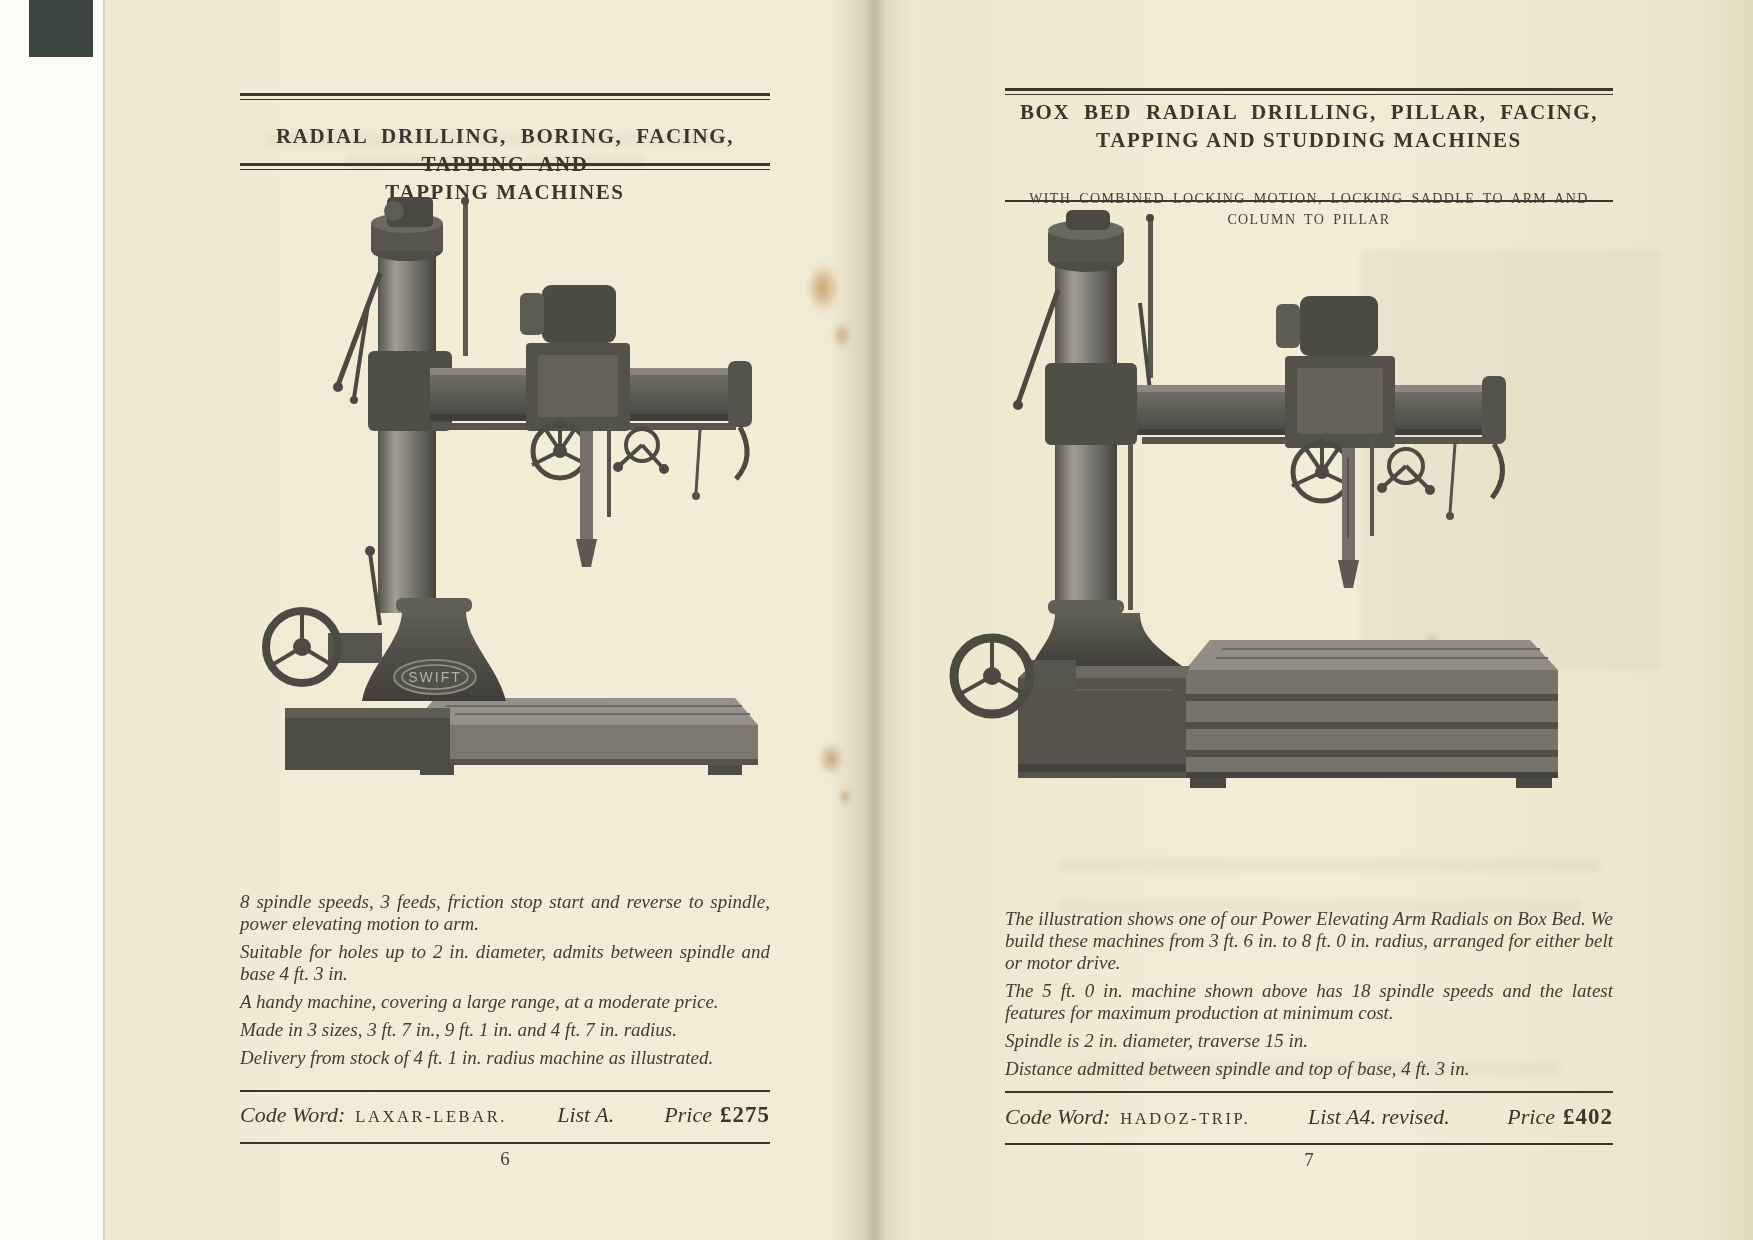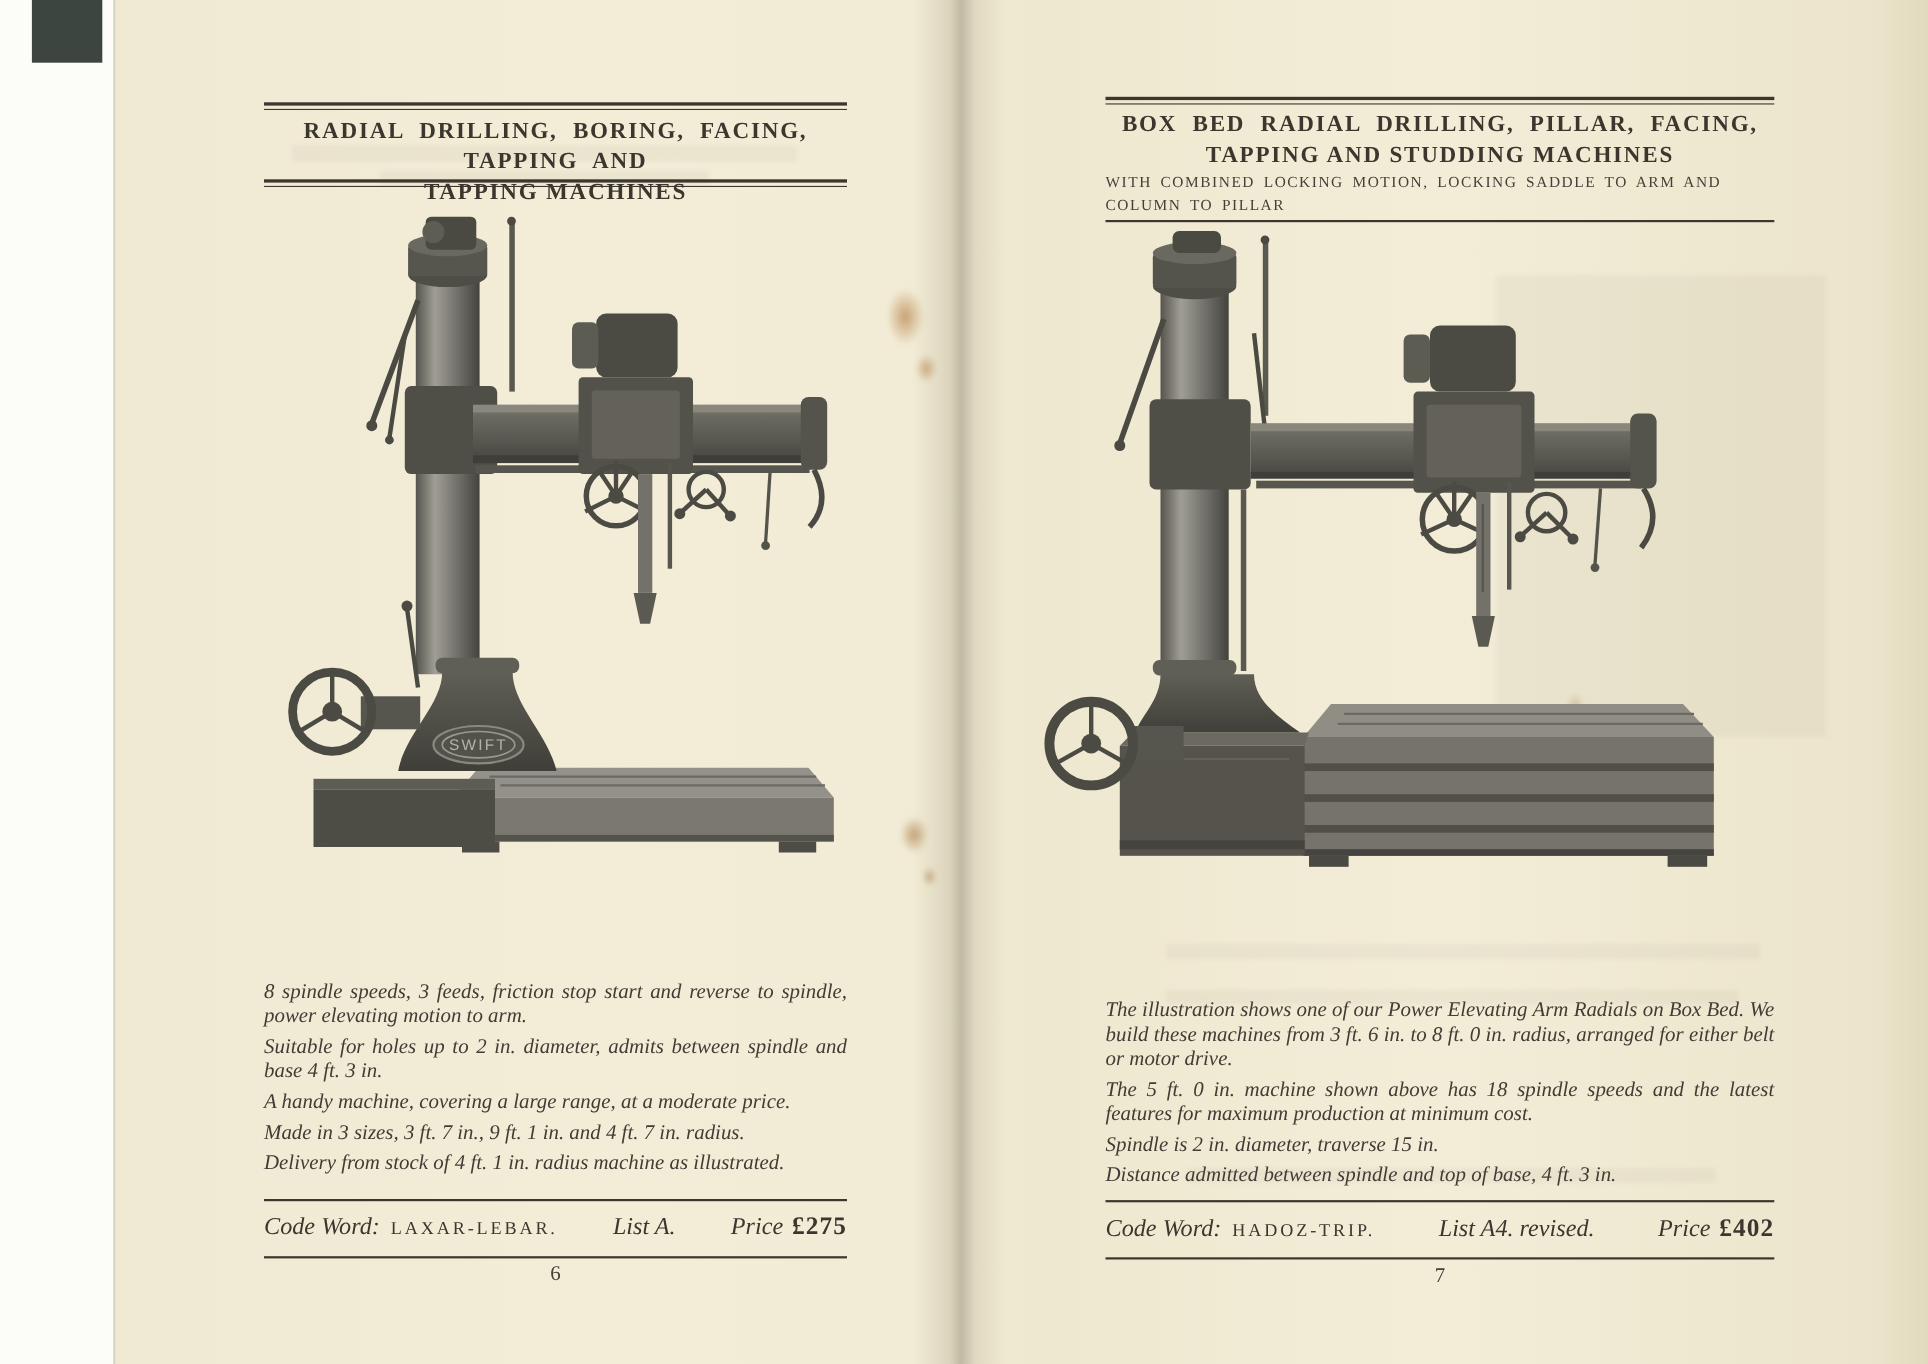--- a/index.html
+++ b/index.html
@@ -28,21 +28,21 @@
   .col.left{left:240px;width:530px;}
   .col.right{left:1005px;width:608px;}
   .abs{position:absolute;left:0;right:0;}
   
   .rule-double{border-top:3px solid #3b362e;height:3px;border-bottom:1.5px solid #3b362e;}
   .rule-single{height:0;border-top:2.5px solid #3b362e;}
   .rule-thin{height:0;border-top:2px solid #3b362e;}
   
   .title{font-weight:bold;font-size:21px;letter-spacing:1.6px;text-align:center;line-height:28px;color:#3b362e;}
   .title .l1{word-spacing:7px;}
-  .subtitle{font-size:14px;letter-spacing:1.4px;text-align:left;line-height:21px;color:#45403a;word-spacing:3px;}
+  .subtitle{font-size:14px;letter-spacing:1.4px;text-align:center;line-height:21px;color:#45403a;word-spacing:3px;margin-top:32px;}
   
   .paras{font-size:19px;line-height:22px;text-align:justify;color:#413c35;}
   .paras p{margin:0 0 6px 0;font-style:italic;}
   .paras p:last-child{margin-bottom:0;}
   
   .footline{display:flex;justify-content:space-between;align-items:baseline;font-size:22px;color:#3b362e;}
   .it{font-style:italic;}
   .codeword{font-size:16.5px;letter-spacing:2.6px;margin-left:10px;text-align:center;}
   .pricegrp .val{font-size:23px;font-weight:600;letter-spacing:1px;margin-left:8px;}
   .pagenum{text-align:center;font-size:19px;color:#45403a;}
@@ -68,21 +68,21 @@
   <div class="smudge" style="left:345px;top:155px;width:300px;height:13px"></div>
   <div class="smudge" style="left:1360px;top:250px;width:300px;height:420px"></div>
   <div class="smudge" style="left:1060px;top:858px;width:540px;height:14px"></div>
   <div class="smudge" style="left:1060px;top:900px;width:520px;height:13px"></div>
   <div class="smudge" style="left:1080px;top:1062px;width:480px;height:13px"></div>
 
   <div class="col left">
 
     <div class="abs rule-double" style="top:93px"></div>
 
-    <div class="abs title" style="top:104px">
+    <div class="abs title" style="top:122px">
       <div class="l1">RADIAL DRILLING, BORING, FACING, TAPPING AND</div>
       <div>TAPPING MACHINES</div>
     </div>
 
     <div class="abs rule-double" style="top:163px"></div>
 
     <div class="illus" style="left:-10px;top:193px;width:560px;height:600px">
       <svg width="560" height="600" viewBox="0 0 560 600">
         <defs>
           <linearGradient id="colG" x1="0" y1="0" x2="1" y2="0">

